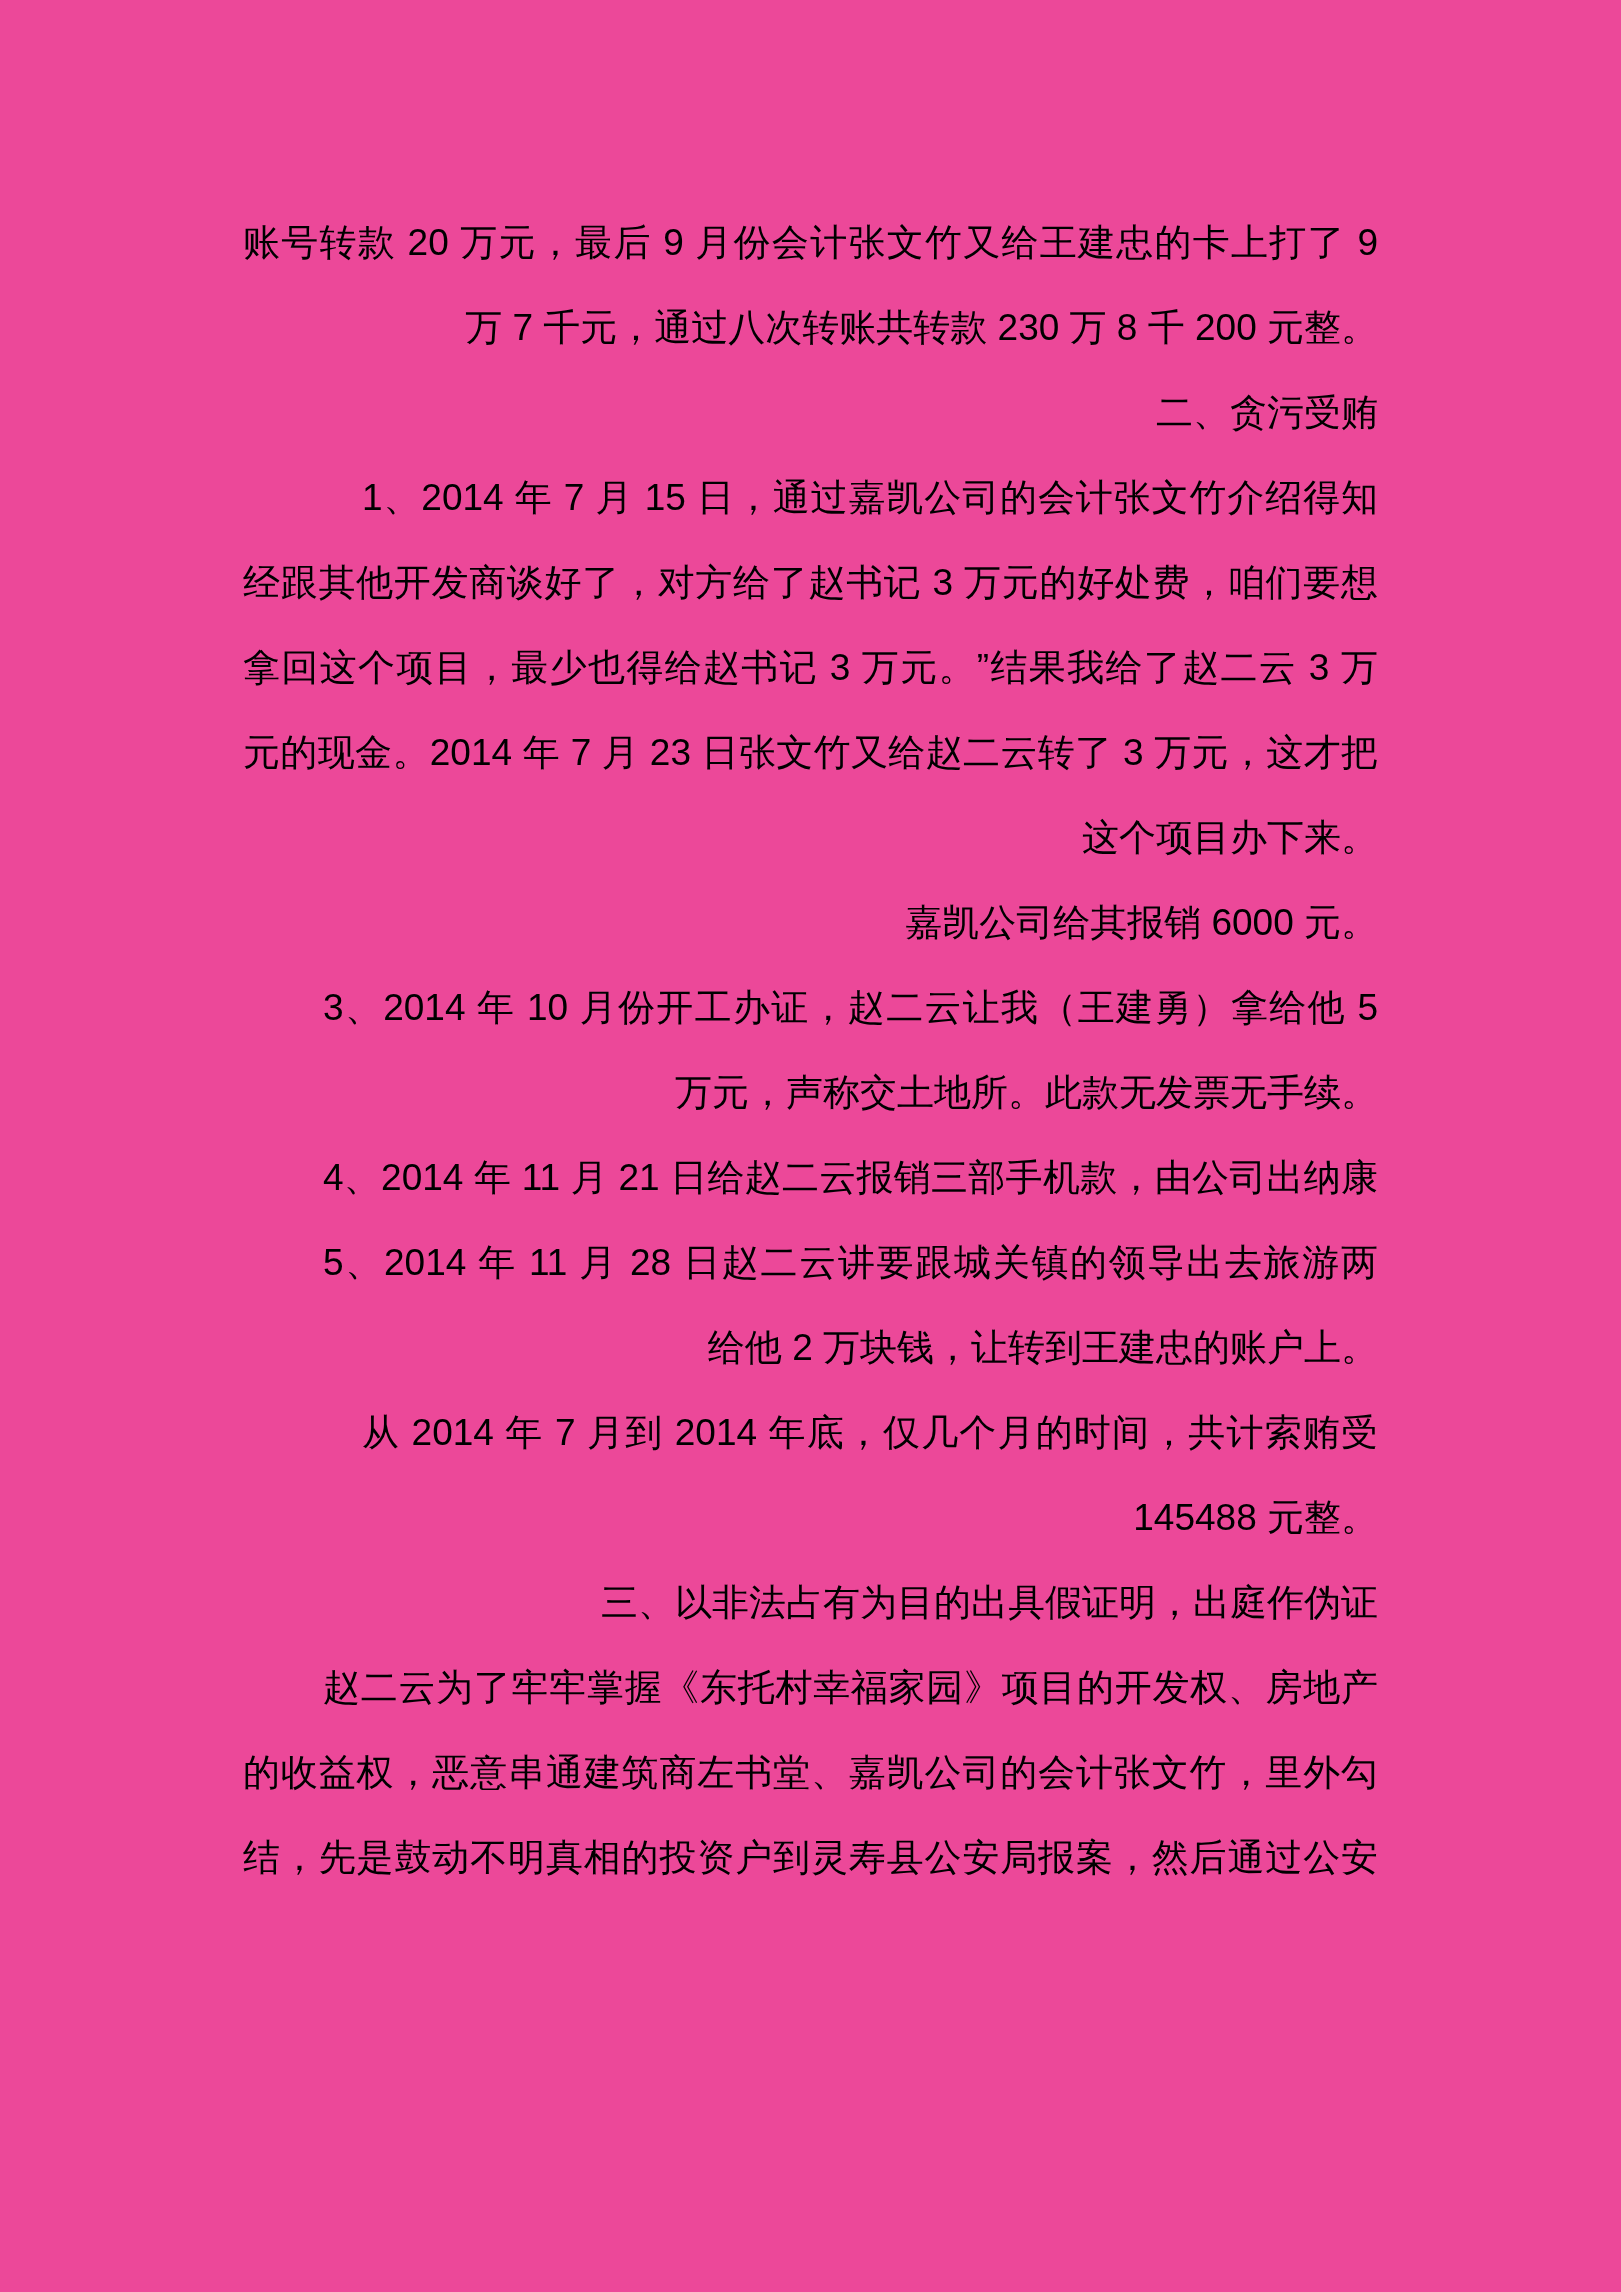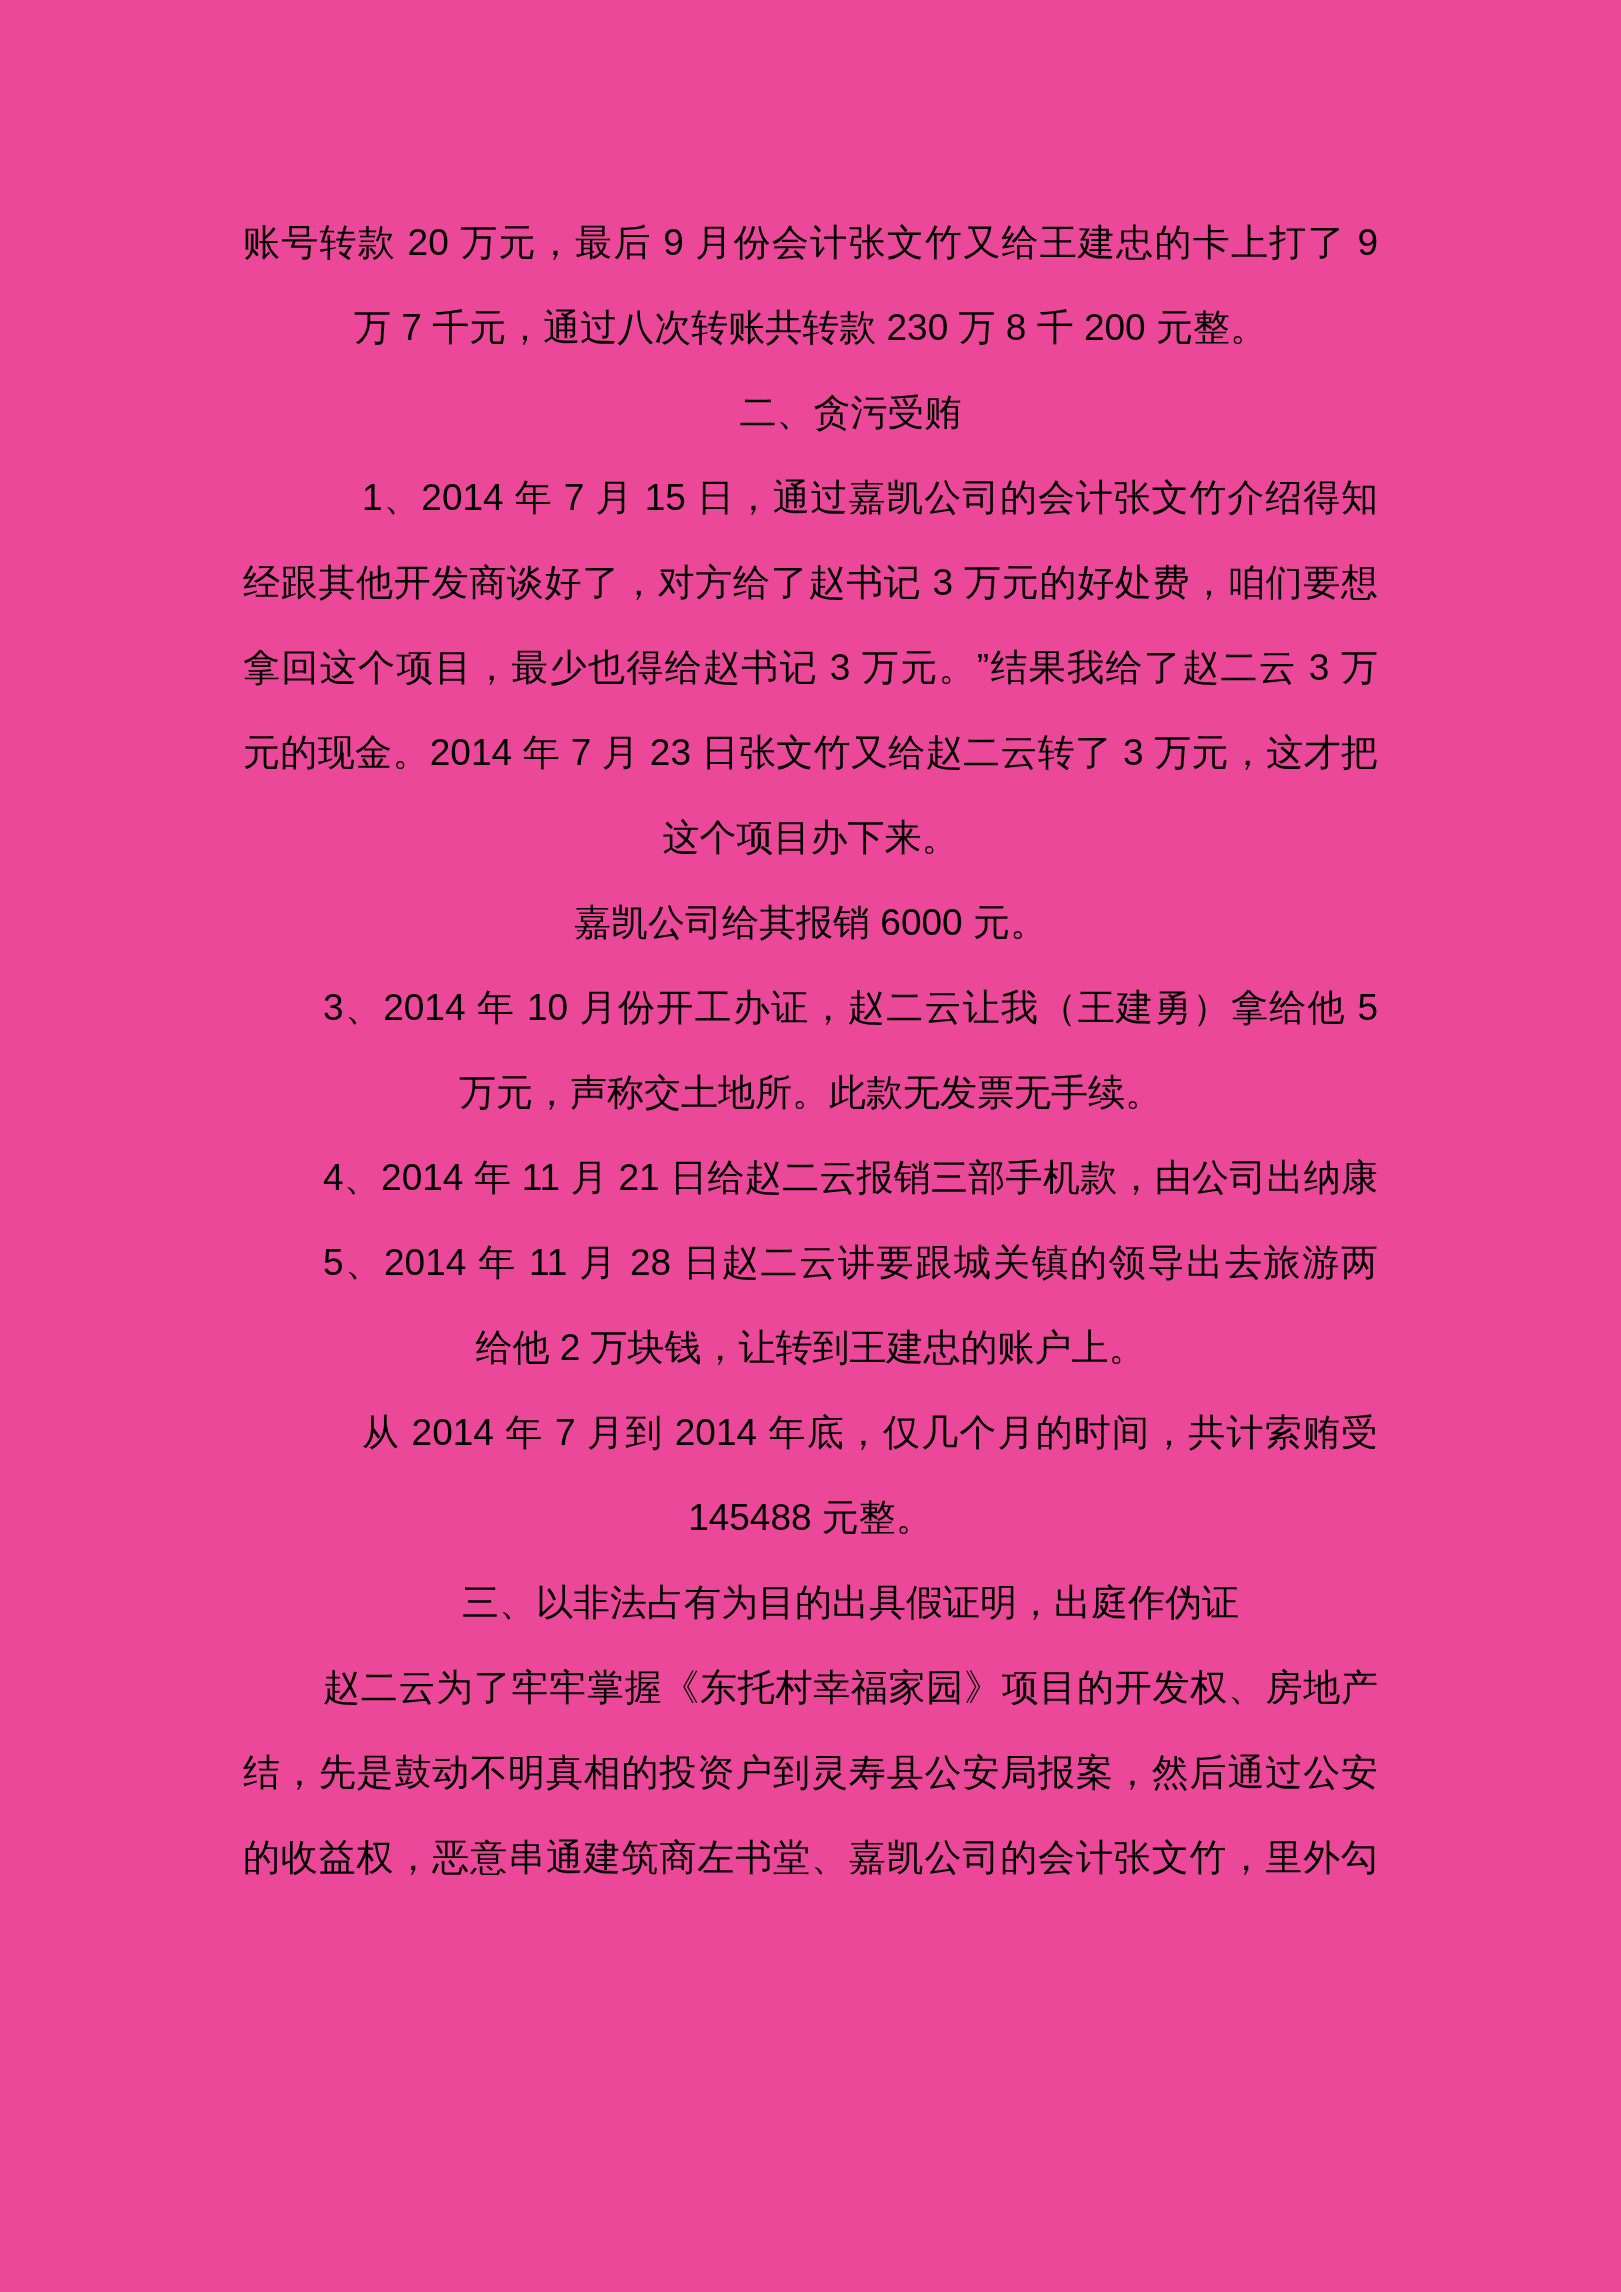--- a/index.html
+++ b/index.html
@@ -20,21 +20,21 @@
     position: absolute;
     left: 243px;
     top: 200px;
     width: 1135px;
   }
   .line {
     font-size: 37px;
     line-height: 85px;
     height: 85px;
     overflow: hidden;
-    text-align: center;
+    text-align: right;
     color: #000000;
   }
   .line.full {
     text-align: justify;
     text-align-last: justify;
     -moz-text-align-last: justify;
   }
   .line.ind-1 { padding-left: 80px; }
   .line.ind-2 { padding-left: 119px; }
 </style>
@@ -54,17 +54,17 @@
       <div class="line ind-0">嘉凯公司给其报销 6000 元。</div>
       <div class="line ind-1 full">3、2014 年 10 月份开工办证，赵二云让我（王建勇）拿给他 5</div>
       <div class="line ind-0">万元，声称交土地所。此款无发票无手续。</div>
       <div class="line ind-1 full">4、2014 年 11 月 21 日给赵二云报销三部手机款，由公司出纳康</div>
       <div class="line ind-1 full">5、2014 年 11 月 28 日赵二云讲要跟城关镇的领导出去旅游两天，</div>
       <div class="line ind-0">给他 2 万块钱，让转到王建忠的账户上。</div>
       <div class="line ind-2 full">从 2014 年 7 月到 2014 年底，仅几个月的时间，共计索贿受贿</div>
       <div class="line ind-0">145488 元整。</div>
       <div class="line ind-1">三、以非法占有为目的出具假证明，出庭作伪证</div>
       <div class="line ind-1 full">赵二云为了牢牢掌握《东托村幸福家园》项目的开发权、房地产</div>
+      <div class="line ind-0 full">的收益权，恶意串通建筑商左书堂、嘉凯公司的会计张文竹，里外勾</div>
       <div class="line ind-0 full">结，先是鼓动不明真相的投资户到灵寿县公安局报案，然后通过公安</div>
-      <div class="line ind-0 full">的收益权，恶意串通建筑商左书堂、嘉凯公司的会计张文竹，里外勾</div>
     </div>
 </div>
 
 
 </body></html>

